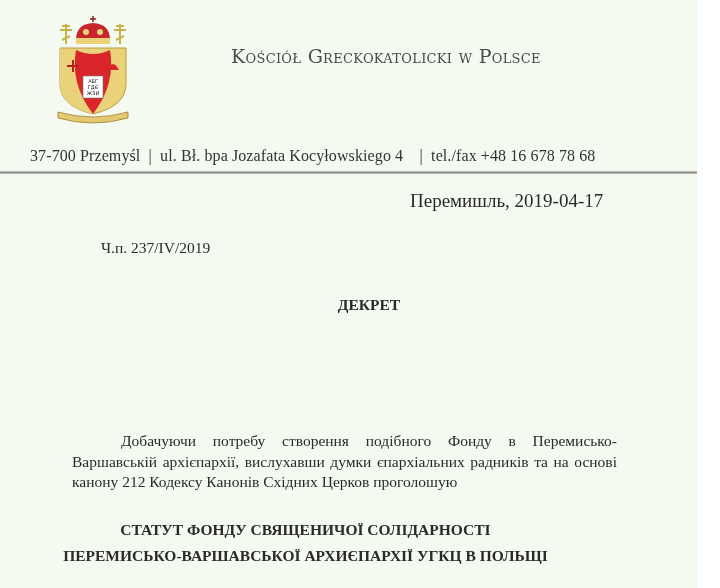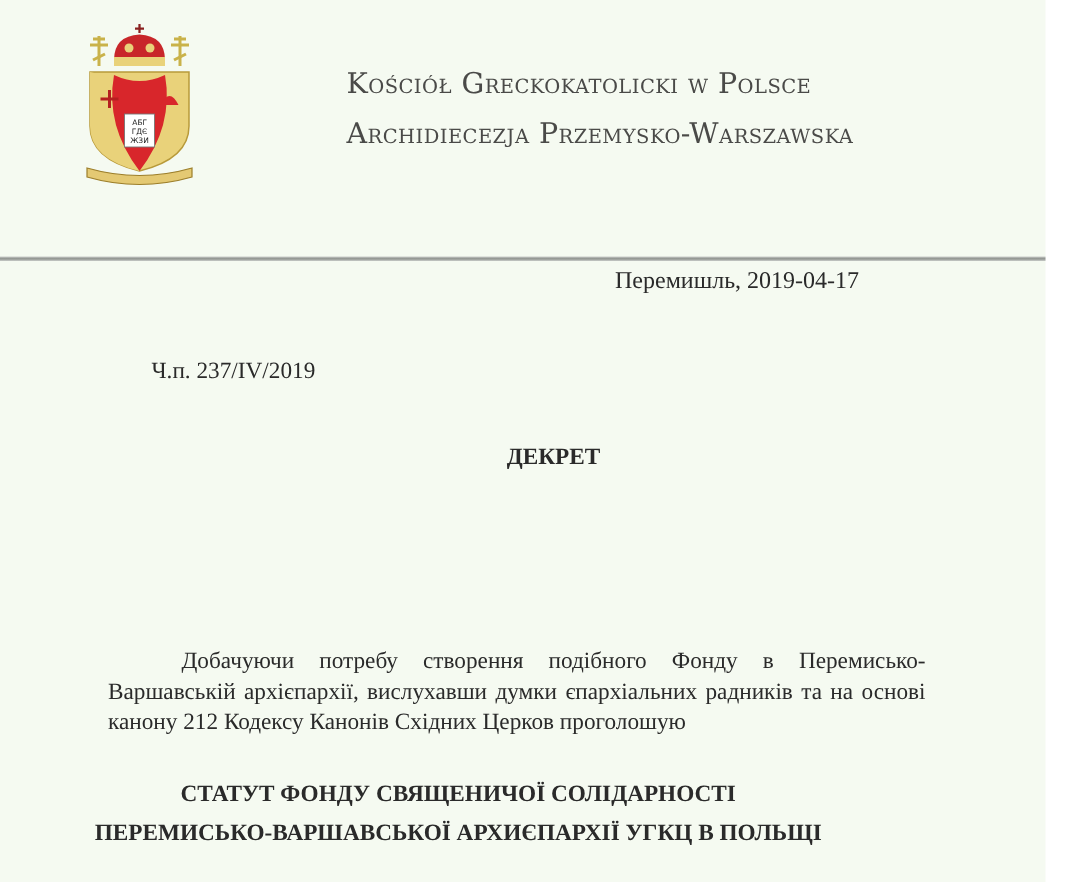--- a/index.html
+++ b/index.html
@@ -15,31 +15,31 @@
     width: 697px; height: 588px;
     background: #f5faf1;
   }
   .crest { position: absolute; left: 52px; top: 14px; width: 82px; height: 112px; }
   .org {
     position: absolute; left: 231px; top: 40px;
     font-family: "DejaVu Serif", serif;
     color: #4a4a48; font-size: 19px; letter-spacing: 0.3px;
     font-variant: small-caps; line-height: 33px;
   }
-  .org div { white-space: nowrap; }
+  .org div { white-space: nowrap; text-align: center; }
   .address {
     position: absolute; left: 30px; top: 147px;
     font-family: "Liberation Serif", serif;
     font-size: 16px; color: #333; white-space: nowrap; letter-spacing: 0.1px;
   }
   .rule {
     position: absolute; left: 0; top: 171px; width: 697px; height: 3px;
     background: linear-gradient(#c9ccc9, #8e928e, #c9ccc9);
   }
-  .date { position: absolute; left: 410px; top: 179px; font-size: 16px; }
+  .date { position: absolute; left: 410px; top: 190px; font-size: 19px; }
   .ref { position: absolute; left: 76px; top: 239px; font-size: 15.5px; margin-left: 25px; }
   .title { position: absolute; left: 0; width: 716px; top: 296px; text-align: center; font-weight: bold; font-size: 15.5px; padding-left: 22px; box-sizing: border-box; }
   .para {
     position: absolute; left: 72px; width: 545px;
     font-size: 15.5px; line-height: 20.5px; text-align: justify;
     text-indent: 49px;
   }
   .p1 { top: 347px; }
   .p2 { top: 431px; }
   .statute {
@@ -83,23 +83,23 @@
     <rect x="31" y="62" width="20" height="22" fill="#ffffff" stroke="#777" stroke-width="0.6"></rect>
     <text x="41" y="69" font-size="5" text-anchor="middle" fill="#222" font-family="DejaVu Sans, sans-serif">ΑБΓ</text>
     <text x="41" y="75" font-size="5" text-anchor="middle" fill="#222" font-family="DejaVu Sans, sans-serif">ГДЄ</text>
     <text x="41" y="81" font-size="5" text-anchor="middle" fill="#222" font-family="DejaVu Sans, sans-serif">ЖЗИ</text>
 
     <path d="M6 98 Q41 108 76 98 L76 104 Q41 114 6 104 Z" fill="#e4c973" stroke="#9c7e2a" stroke-width="0.8"></path>
   </svg>
 
   <div class="org">
     <div>Kościół Greckokatolicki w Polsce</div>
-    <div>Archidiecezja Przemysko-Warszawska</div>
   </div>
 
+  <div class="address" style="white-space:pre;">37-700 Przemyśl  |  ul. Bł. bpa Jozafata Kocyłowskiego 4    |  tel./fax +48 16 678 78 68</div>
 
   <div class="rule"></div>
 
   <div class="date">Перемишль, 2019-04-17</div>
 
   <div class="ref">Ч.п. 237/IV/2019</div>
 
   <div class="title">ДЕКРЕТ</div>
 
   <div class="para p2">Добачуючи потребу створення подібного Фонду в Перемисько-Варшавській архієпархії, вислухавши думки єпархіальних радників та на основі канону 212 Кодексу Канонів Східних Церков проголошую</div>

